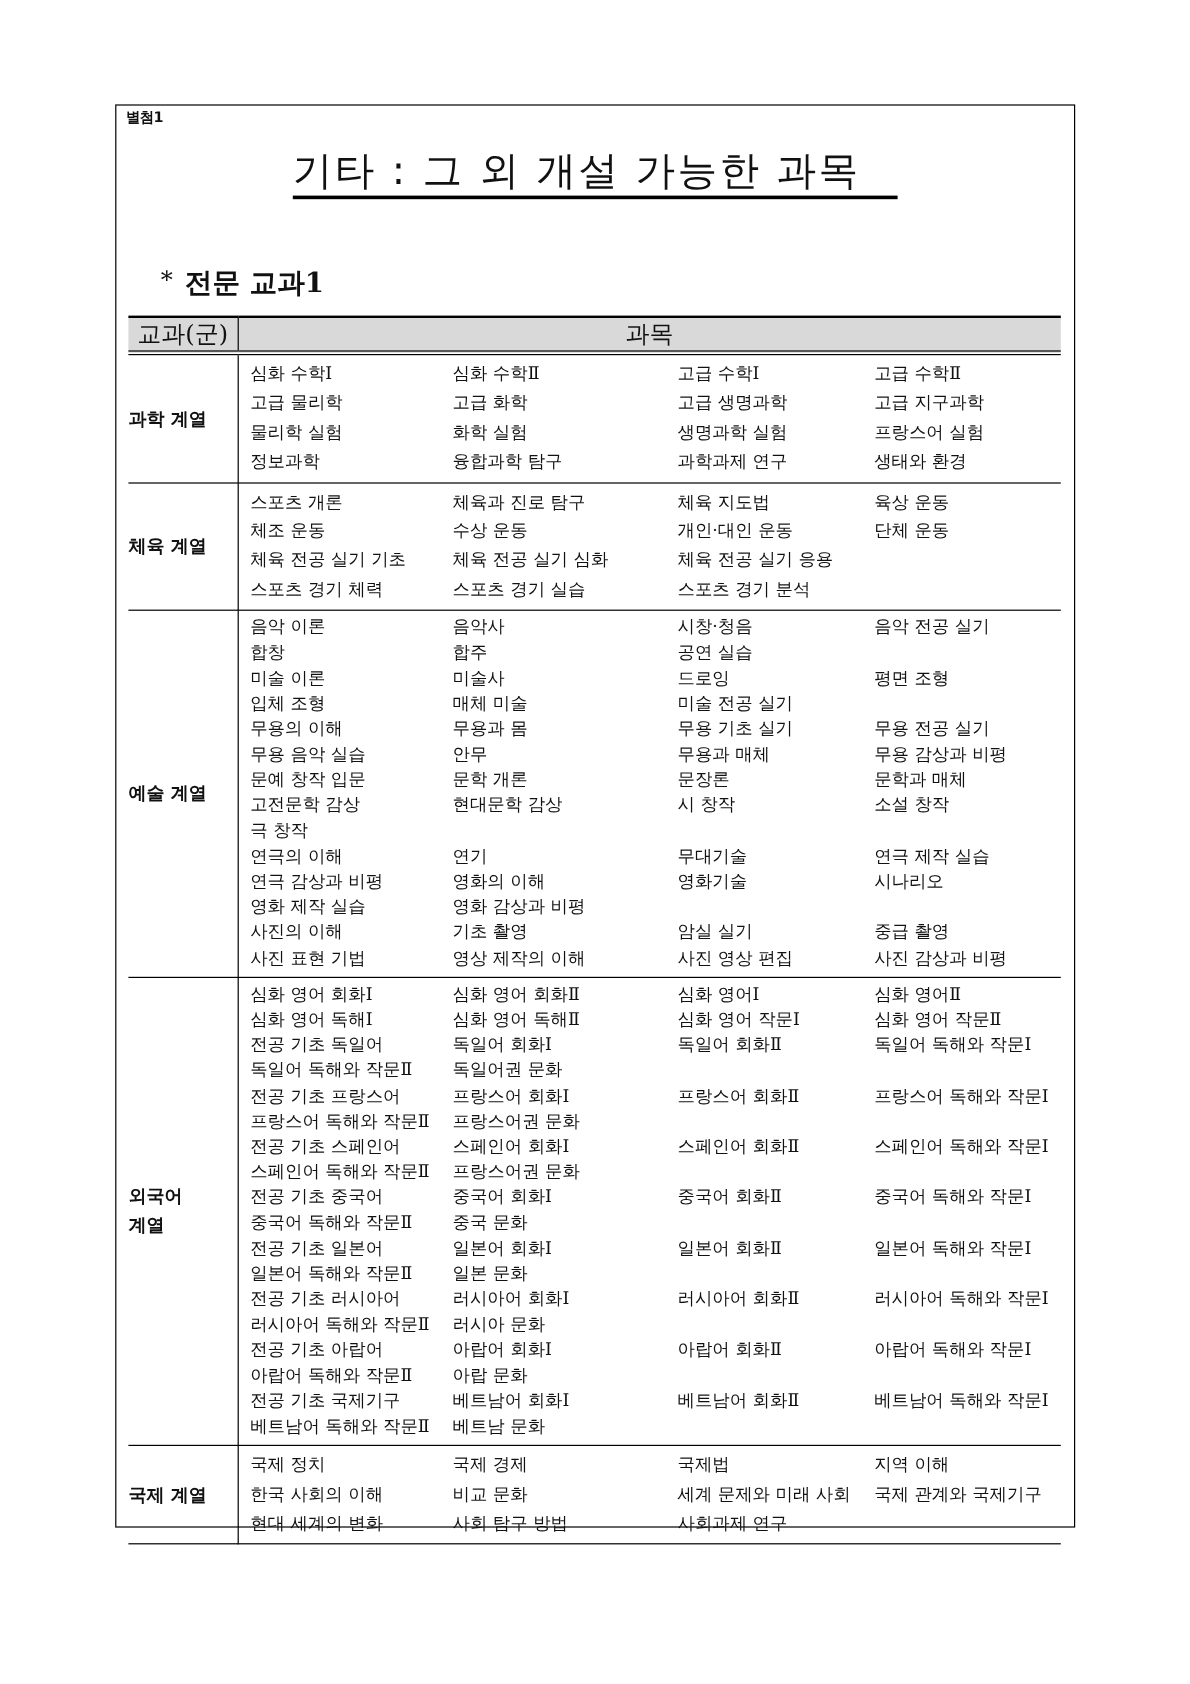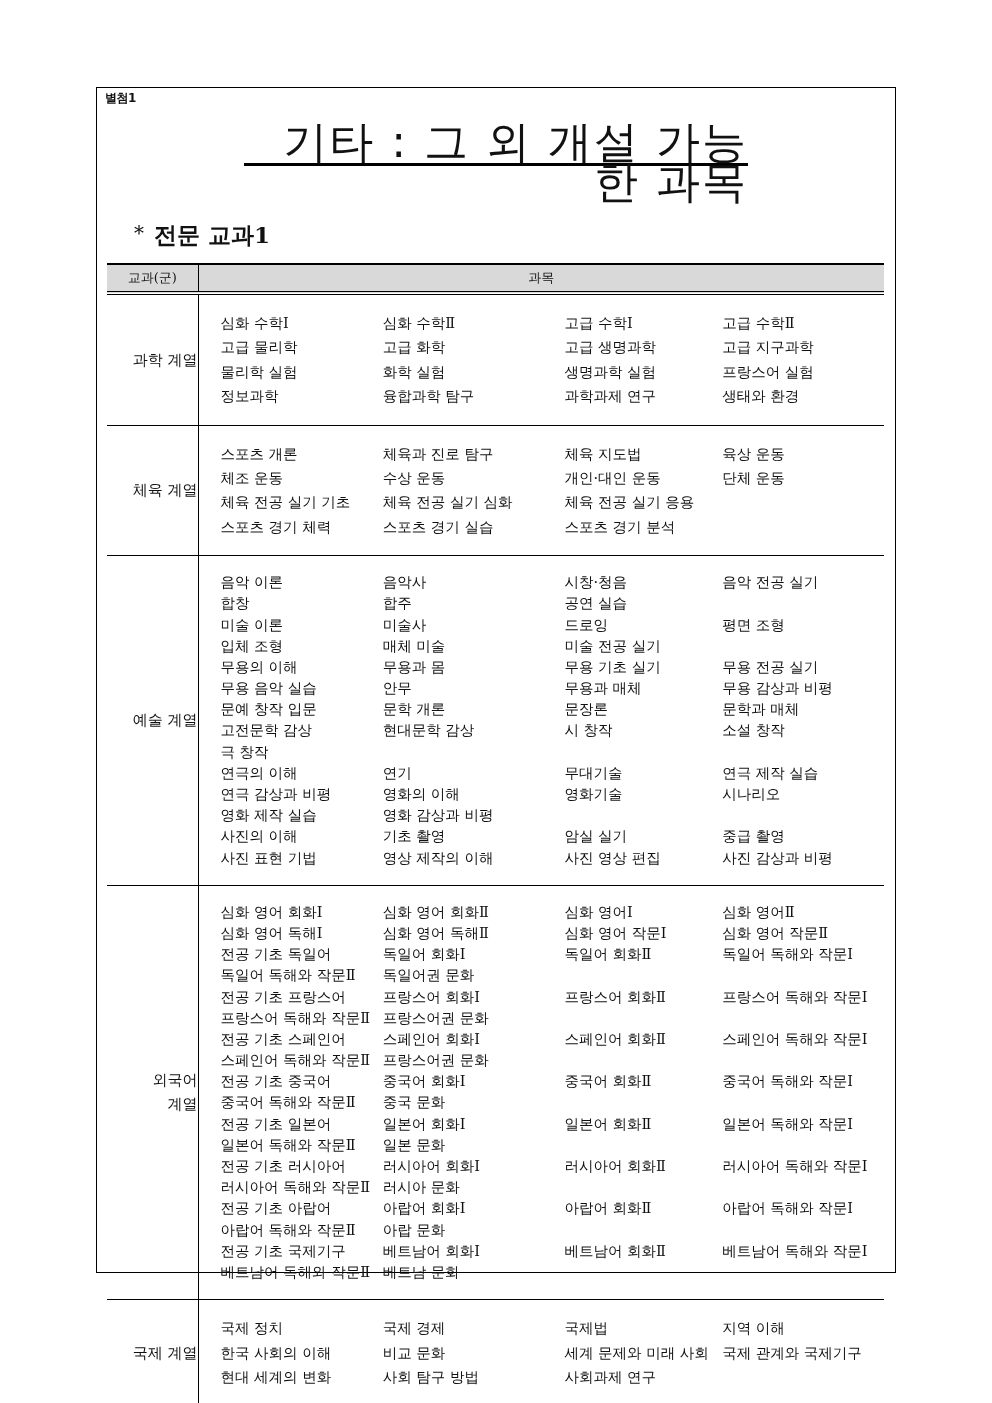--- a/index.html
+++ b/index.html
@@ -9,46 +9,46 @@
     position: absolute; left: 96px; top: 87px; width: 800px; height: 1186px;
     border: 1px solid #000;
   }
   .attach-label {
     position: absolute; left: 105px; top: 90px;
     font-family: "DejaVu Sans", "Liberation Sans", sans-serif;
     font-size: 12px; font-weight: bold; color: #111; letter-spacing: -0.5px;
   }
   .doc-title {
     position: absolute; left: 244px; top: 122px; width: 504px; height: 44px;
-    text-align: right; font-size: 44px; line-height: 40px; letter-spacing: 2px;
+    text-align: left; font-size: 33px; line-height: 40px; letter-spacing: 2px;
     border-bottom: 3px solid #000;
     font-family: "DejaVu Sans", "Liberation Sans", sans-serif;
   }
   .section-title {
     position: absolute; left: 105px; top: 218px;
     font-size: 23px; font-weight: bold; line-height: 30px; margin-left: 29px;
   }
   .section-title .star { font-weight: normal; font-size: 20px; margin-right: 10px; vertical-align: 3px; }
 
   table.subjects {
     position: absolute; left: 107px; top: 263px; width: 777px;
     border-collapse: collapse; table-layout: fixed;
     font-size: 14.5px;
   }
   table.subjects col.c-group { width: 91px; }
   table.subjects thead th {
-    background: #d9d9d9; height: 29px; font-weight: normal; font-size: 13px;
+    background: #d9d9d9; height: 29px; font-weight: normal; font-size: 20px;
     border-top: 2px solid #000; border-bottom: 4px double #000;
   }
   table.subjects thead th.h-group { border-right: 1px solid #000; }
   td.group {
-    text-align: right; vertical-align: middle; border-right: 1px solid #000;
-    font-size: 15px; line-height: 24px;
-  }
-  td.courses { padding: 16px; vertical-align: top; }
+    text-align: left; vertical-align: middle; border-right: 1px solid #000;
+    font-size: 15px; line-height: 24px; font-weight: bold;
+  }
+  td.courses { padding: 4px; vertical-align: top; }
   tbody tr.sec td { border-bottom: 1px solid #000; }
   tbody tr.sec.last td { border-bottom: 1.5px solid #000; }
   .grid { display: block; padding-left: 6px; }
   .grow { display: flex; white-space: nowrap; }
   .grow span { display: block; overflow: visible; }
   .grow span:nth-child(1) { width: 178px; }
   .grow span:nth-child(2) { width: 162px; }
   .grow span:nth-child(3) { width: 173px; margin-left: 34px; }
   .grow span:nth-child(4) { width: 160px; }
   .h24 .grow { height: 24.4px; line-height: 24px; }

